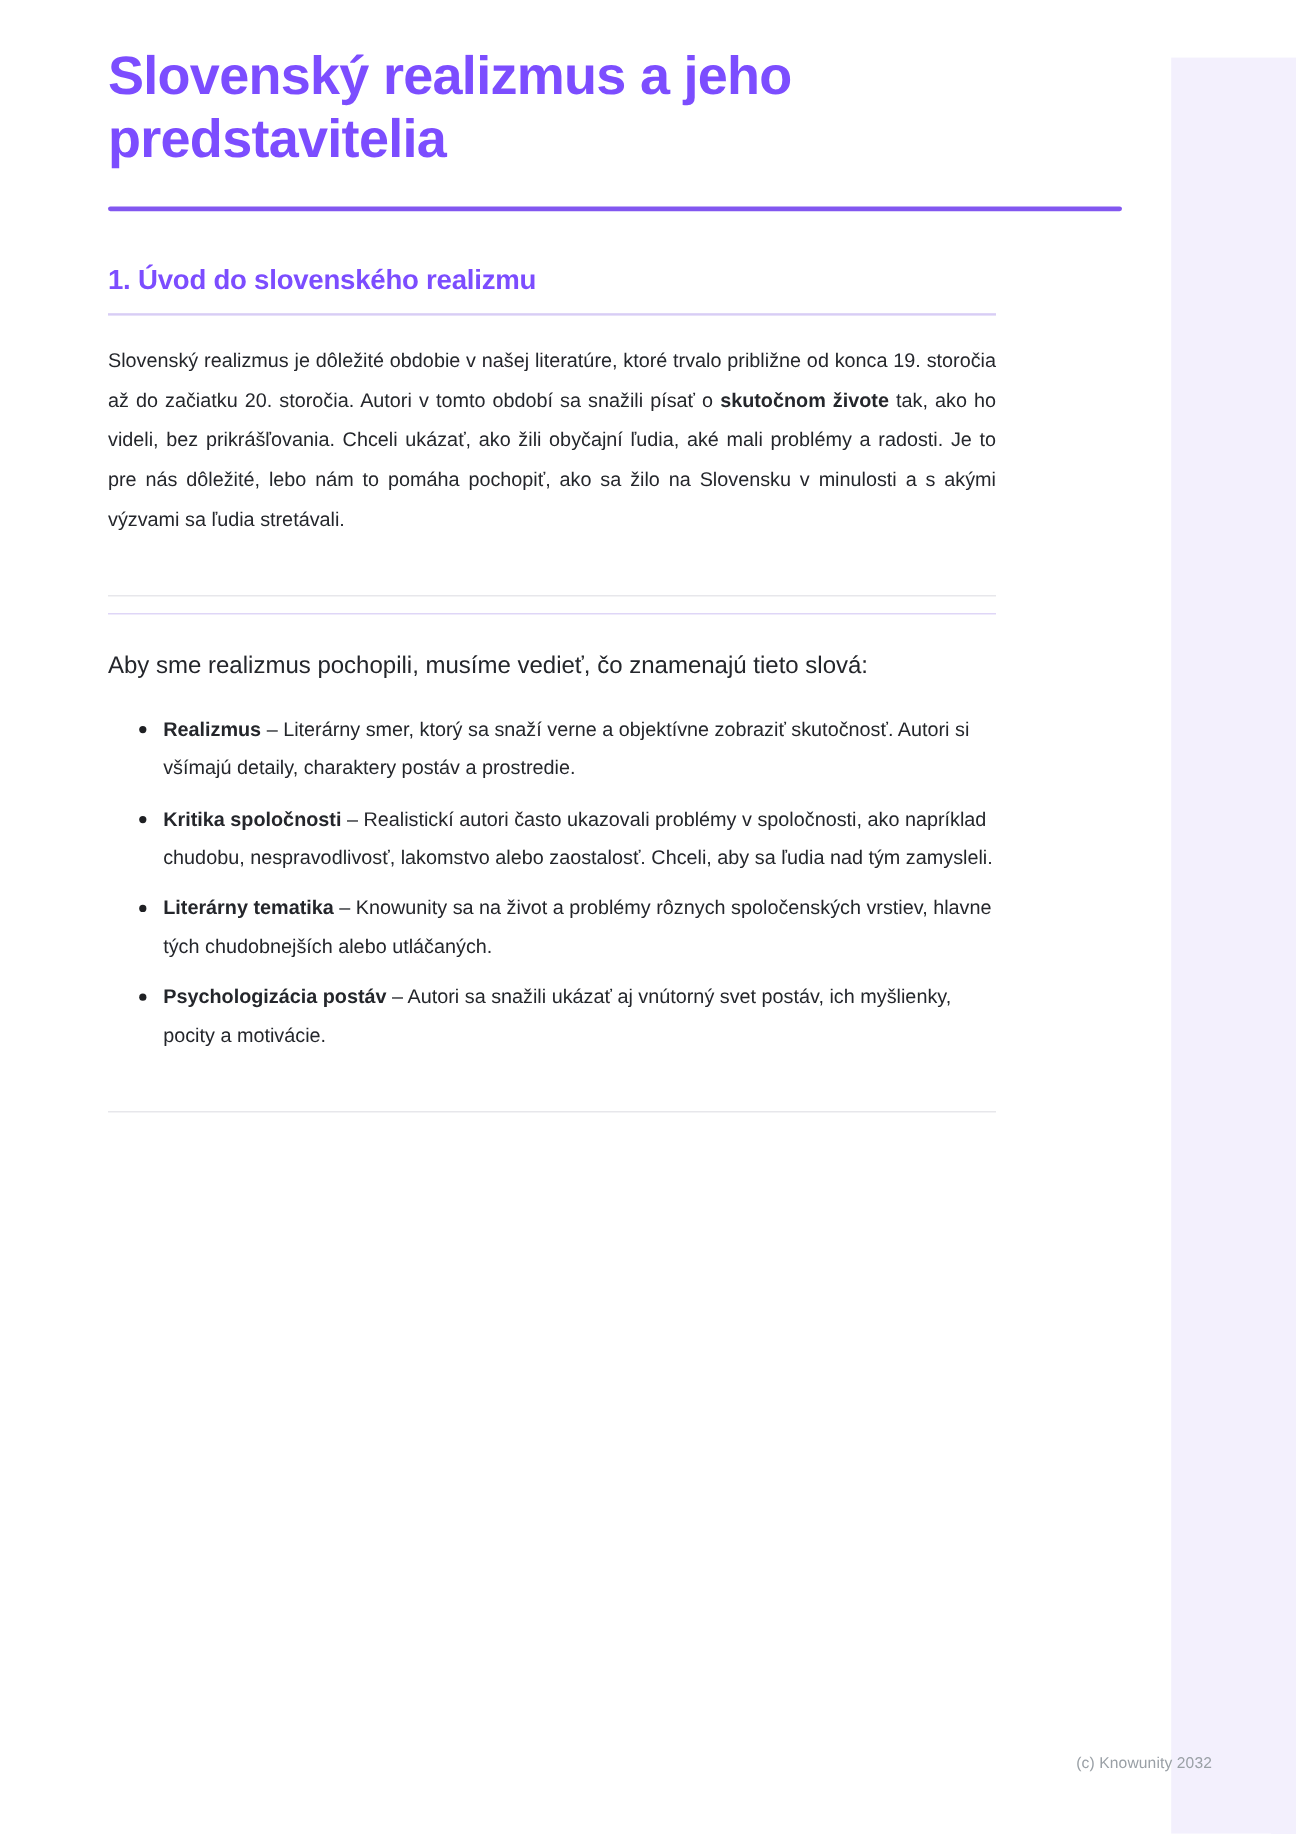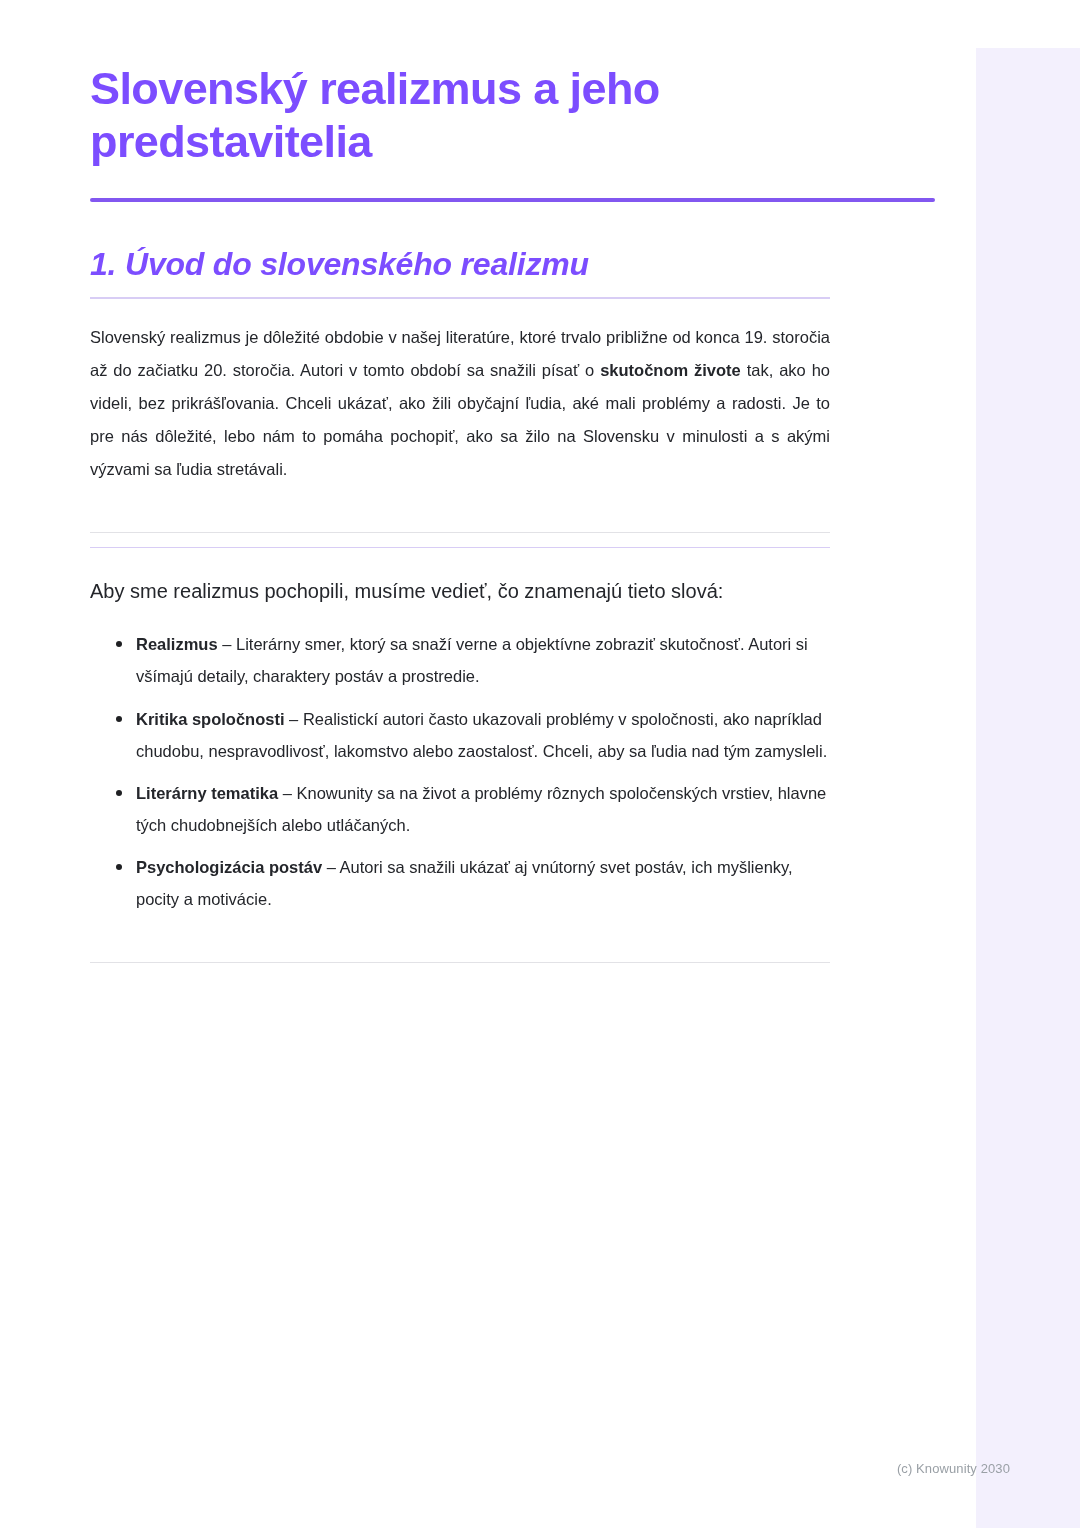--- a/index.html
+++ b/index.html
@@ -29,45 +29,44 @@
     right: 0;
     width: 104px;
     height: 1480px;
     background: #f3f0fd;
   }
   .content {
     position: absolute;
     top: 0;
     left: 0;
     width: 1080px;
-    padding: 62px 150px 0 90px;
+    padding: 36px 150px 0 90px;
   }
   h1.doc-title {
     font-size: 45px;
     line-height: 1.18;
     font-weight: 700;
     color: #7c4dff;
     margin: 0 0 0 0;
     letter-spacing: -0.6px;
     max-width: 770px;
   }
   .title-rule {
     margin-top: 30px;
     height: 4px;
     background: #8257f0;
     width: 845px;
     border-radius: 2px;
   }
   h2.section-title {
-    font-size: 32px;
+    font-size: 23px;
     font-weight: 700;
     color: #7c4dff;
     margin: 44px 0 0 0;
     letter-spacing: -0.2px;
-    font-style: italic;
   }
   .section-rule {
     margin-top: 14px;
     height: 1.5px;
     background: #d8cdf5;
     width: 740px;
   }
   p.body-text {
     font-size: 16.5px;
     line-height: 2.0;
@@ -151,15 +150,15 @@
       <li><span class="term">Realizmus</span><span> – Literárny smer, ktorý sa snaží verne a objektívne zobraziť skutočnosť. Autori si všímajú detaily, charaktery postáv a prostredie.</span></li>
       <li><span class="term">Kritika spoločnosti</span><span> – Realistickí autori často ukazovali problémy v spoločnosti, ako napríklad chudobu, nespravodlivosť, lakomstvo alebo zaostalosť. Chceli, aby sa ľudia nad tým zamysleli.</span></li>
       <li><span class="term">Literárny tematika</span><span> – Knowunity sa na život a problémy rôznych spoločenských vrstiev, hlavne tých chudobnejších alebo utláčaných.</span></li>
       <li><span class="term">Psychologizácia postáv</span><span> – Autori sa snažili ukázať aj vnútorný svet postáv, ich myšlienky, pocity a motivácie.</span></li>
     </ul>
 
     <div class="divider"></div>
 
   </div>
 
-  <div class="footer">(c) Knowunity 2030</div>
+  <div class="footer">(c) Knowunity 2032</div>
 
 </div>
 
 </body></html>

